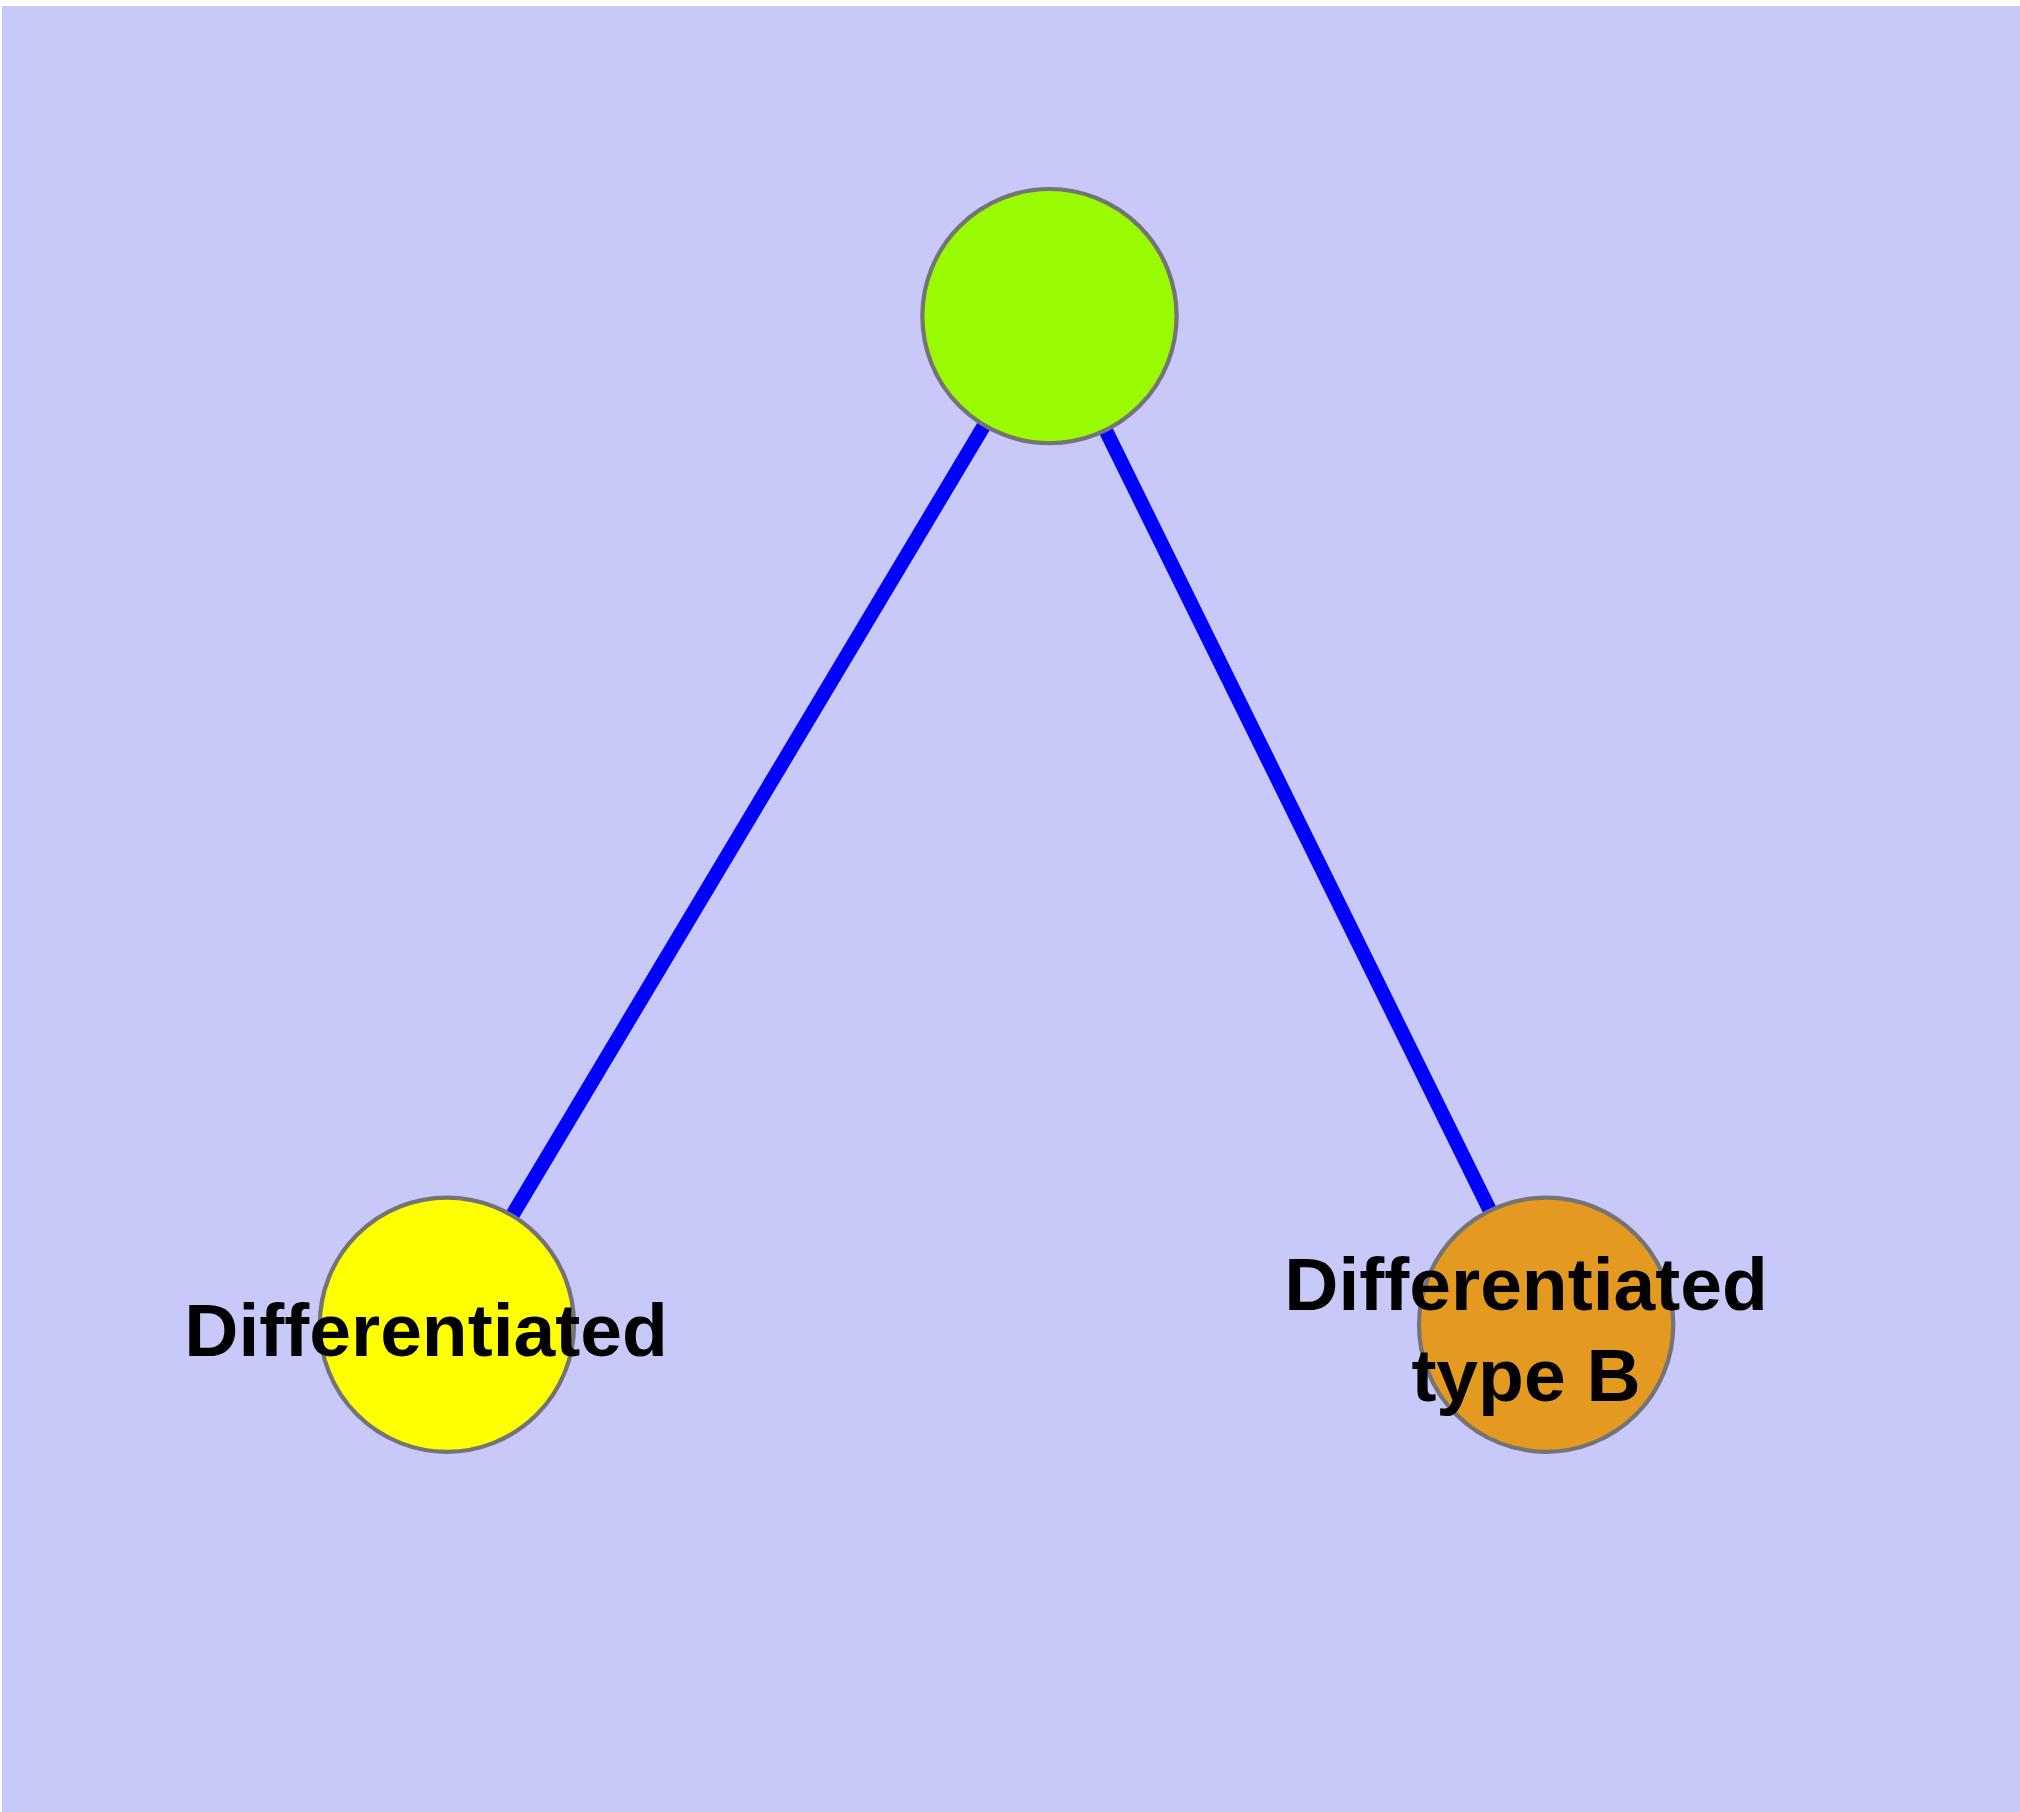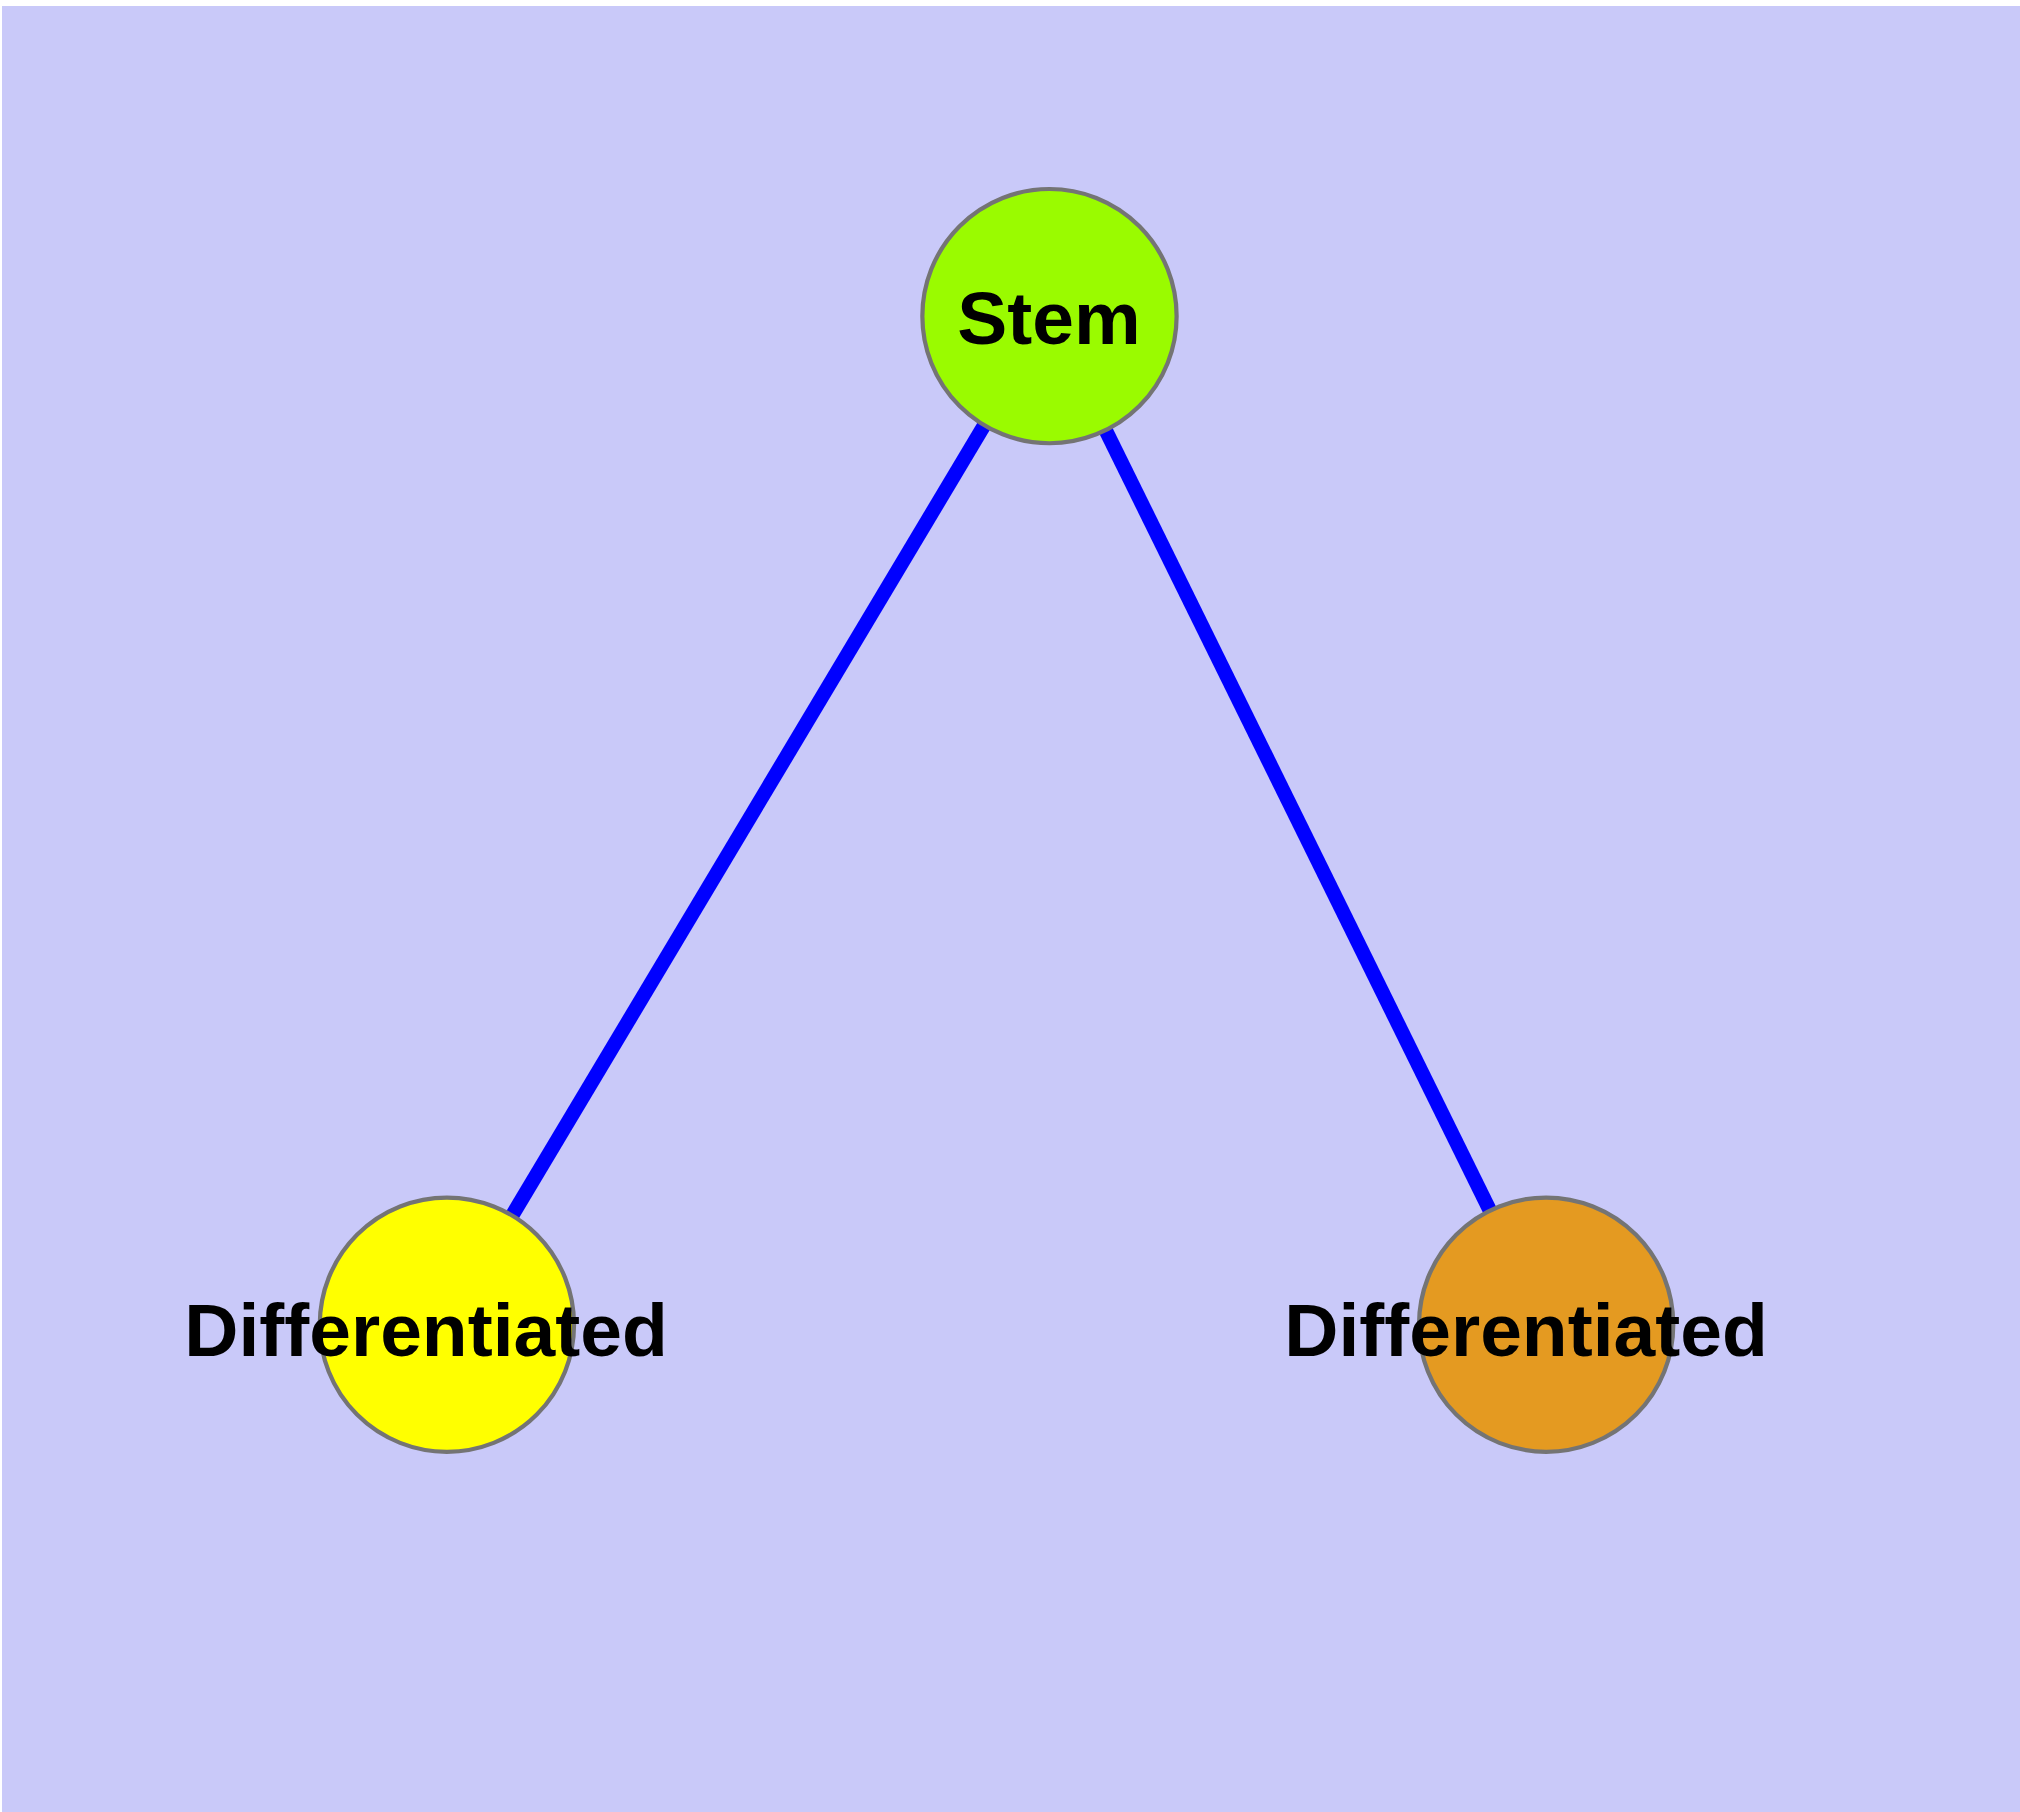--- a/index.html
+++ b/index.html
@@ -68,24 +68,24 @@
   <svg id="graph-svg" viewBox="0 0 2384 2138" xmlns="http://www.w3.org/2000/svg">
 
     <line x1="1238" y1="373" x2="527" y2="1563" stroke="#0000FF"></line>
     <line x1="1238" y1="373" x2="1824" y2="1563" stroke="#0000FF"></line>
 
     <circle cx="1238" cy="373" r="150" fill="#9AFB00"></circle>
     <circle cx="527" cy="1563" r="150" fill="#FFFF00"></circle>
     <circle cx="1824" cy="1563" r="150" fill="#E49A21"></circle>
   </svg>
 
-  <div id="label-stem" class="node-label">Stem</div>
 
   <div id="label-type-a" class="node-label">
     <span>Differentiated</span>
   </div>
 
   <div id="label-type-b" class="node-label">
     <span>Differentiated</span>
+    <span>type B</span>
   </div>
 
 </div>
 
 
 </body></html>

